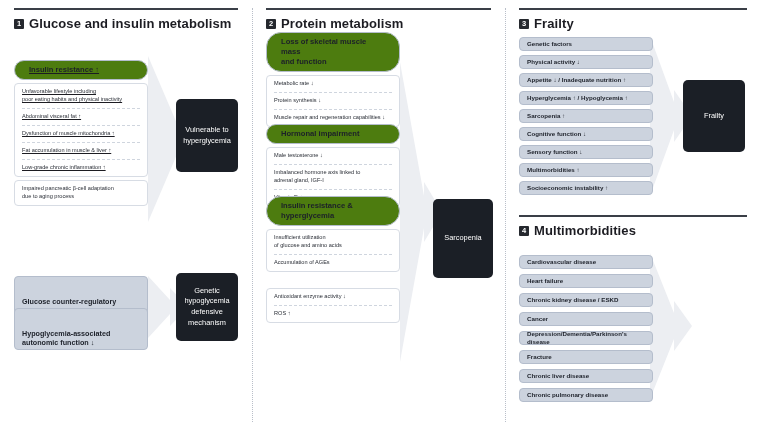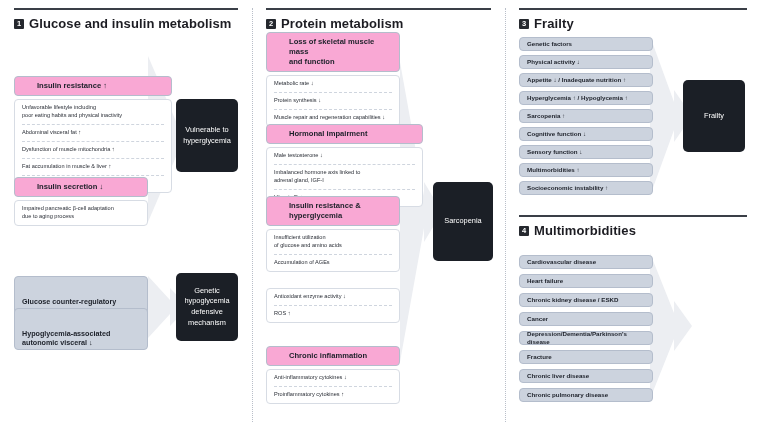--- a/index.html
+++ b/index.html
@@ -32,25 +32,25 @@
     background: #25282e; color: #fff;
     font-size: 7.5px; line-height: 10px;
     text-align: center; font-weight: 700;
     border-radius: 1px;
   }
   .sec-title { font-size: 13px; font-weight: 700; letter-spacing: .1px; }
 
   
   .group { position: absolute; }
   .ghead {
-    background: #f9a8d4;
+    background: #4d7c0f;
     border: 1px solid #b4bdcc;
-    border-radius: 4px;
+    border-radius: 15px;
     font-size: 7.6px; font-weight: 700;
-    padding: 4px 22px;
+    padding: 4px 14px;
     line-height: 1.32;
     color: #1c2029;
   }
   .gbody {
     margin-top: 3px;
     background: #ffffff;
     border: 1px solid #d7dce4;
     border-radius: 4px;
     padding: 0 7px;
   }
@@ -107,53 +107,52 @@
       <span class="sec-title">Glucose and insulin metabolism</span>
     </div>
   </div>
 
   <div class="arrow" style="left:148px; top:56px; width:54px; height:166px;">
     <svg viewBox="0 0 54 166" preserveAspectRatio="none">
       <polygon points="0,0 30,70 30,52 54,83 30,114 30,96 0,166" fill="#eceef2"></polygon>
     </svg>
   </div>
 
-  <div class="group" style="left:14px; top:76px; width:158px;">
+  <div class="group" style="left:14px; top:60px; width:134px;text-decoration:underline;">
     <div class="ghead">Insulin resistance ↑</div>
     <div class="gbody">
       <div class="gitem" style="white-space: pre-line;">Unfavorable lifestyle including
 poor eating habits and physical inactivity</div>
       <div class="gitem">Abdominal visceral fat ↑</div>
       <div class="gitem">Dysfunction of muscle mitochondria ↑</div>
       <div class="gitem">Fat accumulation in muscle &amp; liver ↑</div>
       <div class="gitem">Low-grade chronic inflammation ↑</div>
     </div>
   </div>
 
   <div class="group" style="left:14px; top:177px; width:134px;">
-    <div class="ghead">Insulin secretion ↓</div>
     <div class="gbody">
       <div class="gitem" style="white-space: pre-line;">Impaired pancreatic β-cell adaptation
 due to aging process</div>
     </div>
   </div>
 
   <div class="dark" style="left: 176px; top: 99px; width: 62px; height: 73px; white-space: pre-line;">Vulnerable to
 hyperglycemia</div>
 
   <div class="arrow" style="left:148px; top:276px; width:40px; height:62px;">
     <svg viewBox="0 0 40 62" preserveAspectRatio="none">
       <polygon points="0,0 22,24 22,12 40,31 22,50 22,38 0,62" fill="#eceef2"></polygon>
     </svg>
   </div>
 
   <div class="pill tall" style="left: 14px; top: 276px; width: 134px; height: 27px; white-space: pre-line;">Glucose counter-regulatory
 hormone response ↓</div>
   <div class="pill tall" style="left: 14px; top: 308px; width: 134px; height: 27px; white-space: pre-line;">Hypoglycemia-associated
-autonomic visceral ↓</div>
+autonomic function ↓</div>
 
   <div class="dark" style="left: 176px; top: 273px; width: 62px; height: 68px; white-space: pre-line;">Genetic
 hypoglycemia
 defensive
 mechanism</div>
 
   <div class="sec-head" style="left:266px; top:8px; width:225px;">
     <div class="sec-rule"></div>
     <div class="sec-title-row">
       <span class="badge">2</span>
@@ -170,21 +169,21 @@
   <div class="group" style="left:266px; top:32px; width:134px;">
     <div class="ghead" style="white-space: pre-line;">Loss of skeletal muscle mass
 and function</div>
     <div class="gbody">
       <div class="gitem">Metabolic rate ↓</div>
       <div class="gitem">Protein synthesis ↓</div>
       <div class="gitem">Muscle repair and regeneration capabilities ↓</div>
     </div>
   </div>
 
-  <div class="group" style="left:266px; top:124px; width:157px;">
+  <div class="group" style="left:266px; top:124px; width:134px;">
     <div class="ghead">Hormonal impairment</div>
     <div class="gbody">
       <div class="gitem">Male testosterone ↓</div>
       <div class="gitem" style="white-space: pre-line;">Imbalanced hormone axis linked to
 adrenal gland, IGF-I</div>
       <div class="gitem">Vitamin D ↓</div>
     </div>
   </div>
 
   <div class="group" style="left:266px; top:196px; width:134px;">
@@ -197,29 +196,22 @@
     </div>
   </div>
 
   <div class="group" style="left:266px; top:285px; width:134px;">
     <div class="gbody">
       <div class="gitem">Antioxidant enzyme activity ↓</div>
       <div class="gitem">ROS ↑</div>
     </div>
   </div>
 
-  <div class="group" style="left:266px; top:346px; width:134px;">
-    <div class="ghead">Chronic inflammation</div>
-    <div class="gbody">
-      <div class="gitem">Anti-inflammatory cytokines ↓</div>
-      <div class="gitem">Proinflammatory cytokines ↑</div>
-    </div>
-  </div>
-
-  <div class="dark" style="left:433px; top:182px; width:60px; height:79px;">Sarcopenia</div>
+
+  <div class="dark" style="left:433px; top:199px; width:60px; height:79px;">Sarcopenia</div>
 
   <div class="sec-head" style="left:519px; top:8px; width:228px;">
     <div class="sec-rule"></div>
     <div class="sec-title-row">
       <span class="badge">3</span>
       <span class="sec-title">Frailty</span>
     </div>
   </div>
 
   <div class="arrow" style="left:650px; top:36px; width:42px; height:160px;">

